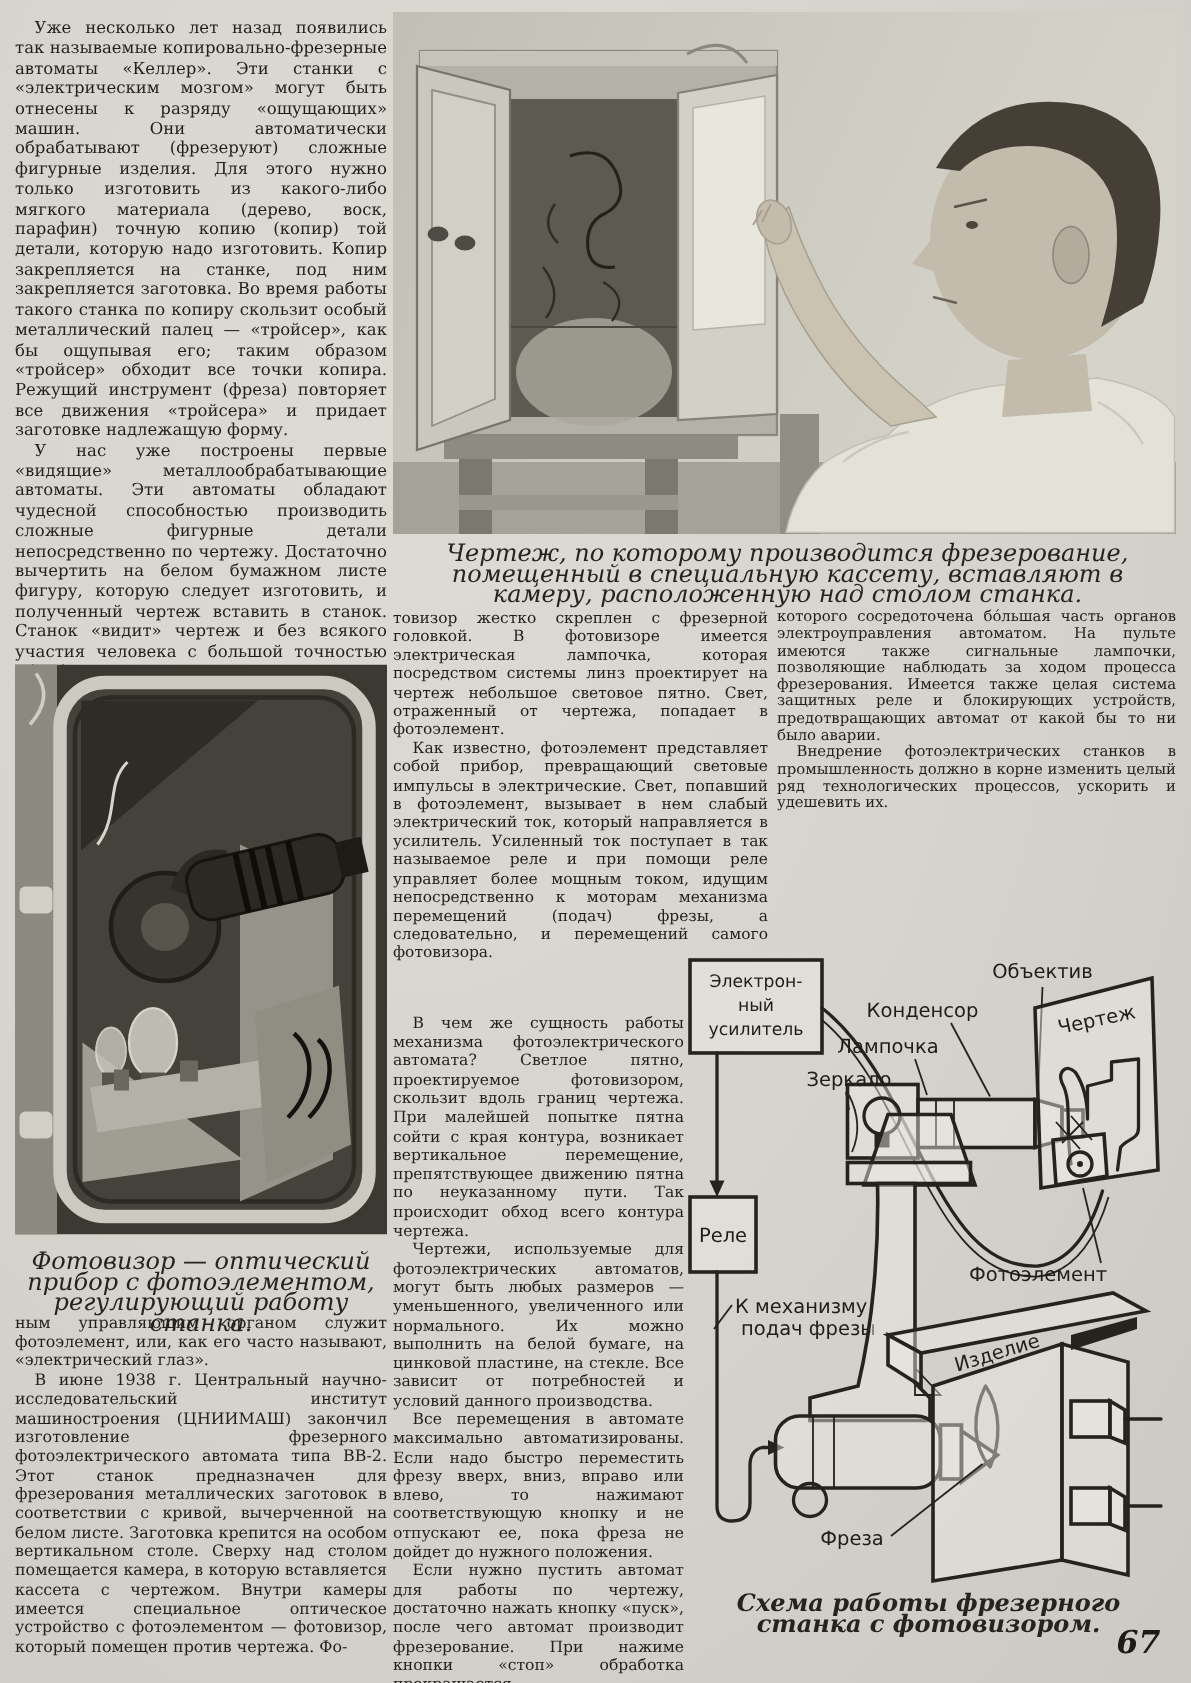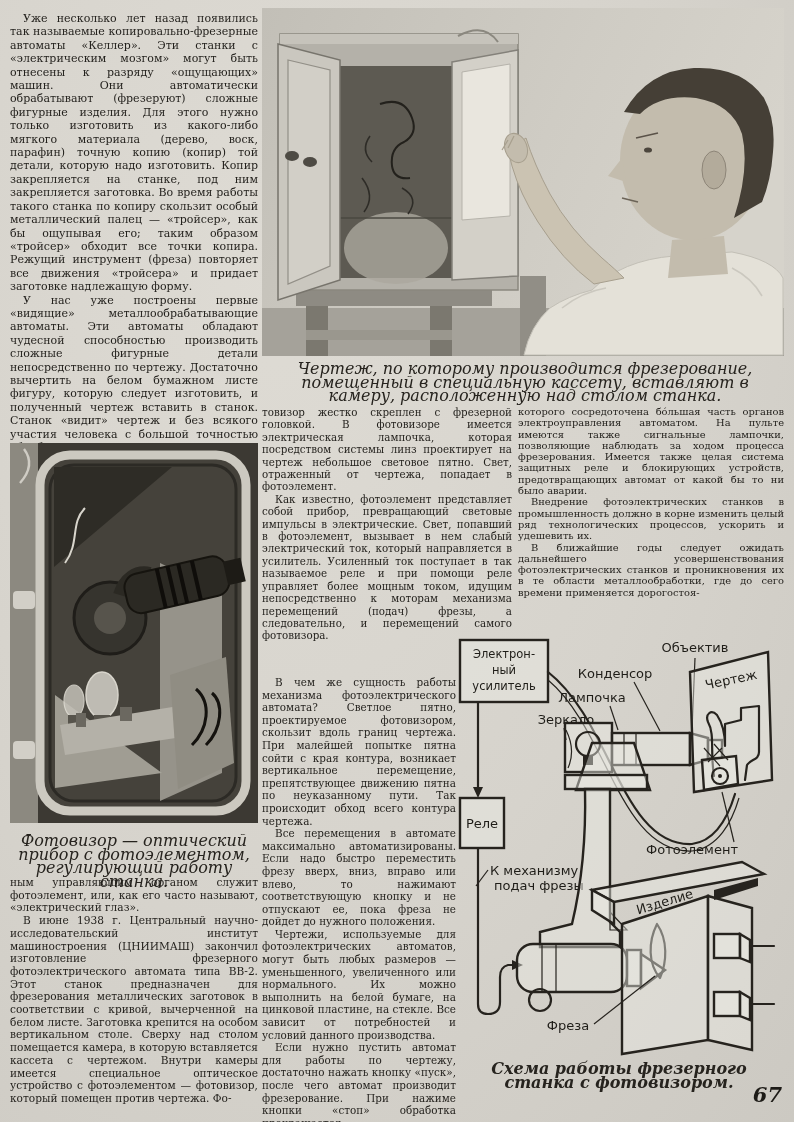--- a/index.html
+++ b/index.html
@@ -32,21 +32,21 @@
   .diagram{left:452px; top:632px;}
   .dlabel{font-family:"DejaVu Sans", sans-serif; font-size:13px; fill:#1f1d18;}
   .dlabel-sm{font-family:"DejaVu Sans", sans-serif; font-size:11.5px; fill:#1f1d18;}
   .dln{stroke:#26231e; fill:none; stroke-width:2.2; stroke-linecap:round; stroke-linejoin:round;}
   .dln-thin{stroke:#26231e; fill:none; stroke-width:1.2;}
   .dbox{fill:rgba(236,234,228,0.45); stroke:#26231e; stroke-width:2.4;}
   .dfill{fill:#26231e;}
   .page-number{
     left:736px; top:1082px; width:46px;
     font-family:"DejaVu Serif", serif; font-weight:bold; font-style:italic;
-    font-size:21px; color:#1d1b17; text-align:right;
+    font-size:21px; color:#1d1b17; text-align:center;
   }
 </style>
 </head>
 <body>
 
 <div class="page">
 
   <div class="abs col col-left-top">
     <p>Уже несколько лет назад появились так называемые копировально-фрезерные автоматы «Келлер». Эти станки с «электрическим мозгом» могут быть отнесены к разряду «ощущающих» машин. Они автоматически обрабатывают (фрезеруют) сложные фигурные изделия. Для этого нужно только изготовить из какого-либо мягкого материала (дерево, воск, парафин) точную копию (копир) той детали, которую надо изготовить. Копир закрепляется на станке, под ним закрепляется заготовка. Во время работы такого станка по копиру скользит особый металлический палец — «тройсер», как бы ощупывая его; таким образом «тройсер» обходит все точки копира. Режущий инструмент (фреза) повторяет все движения «тройсера» и придает заготовке надлежащую форму.</p>
     <p>У нас уже построены первые «видящие» металлообрабатывающие автоматы. Эти автоматы обладают чудесной способностью производить сложные фигурные детали непосредственно по чертежу. Достаточно вычертить на белом бумажном листе фигуру, которую следует изготовить, и полученный чертеж вставить в станок. Станок «видит» чертеж и без всякого участия человека с большой точностью обрабатывает металлическую заготовку. Инициатива в создании этих «фотоэлектрических автоматов» принадлежит Московскому станко-инструментальному институту.</p>
@@ -108,21 +108,20 @@
   <div class="abs caption cap-top">Чертеж, по которому производится фрезерование, помещенный в специальную кассету, вставляют в камеру, расположенную над столом станка.</div>
 
   <div class="abs col col-mid-top">
     <p class="cont">товизор жестко скреплен с фрезерной головкой. В фотовизоре имеется электрическая лампочка, которая посредством системы линз проектирует на чертеж небольшое световое пятно. Свет, отраженный от чертежа, попадает в фотоэлемент.</p>
     <p>Как известно, фотоэлемент представляет собой прибор, превращающий световые импульсы в электрические. Свет, попавший в фотоэлемент, вызывает в нем слабый электрический ток, который направляется в усилитель. Усиленный ток поступает в так называемое реле и при помощи реле управляет более мощным током, идущим непосредственно к моторам механизма перемещений (подач) фрезы, а следовательно, и перемещений самого фотовизора.</p>
   </div>
 
   <div class="abs col col-right">
     <p class="cont">которого сосредоточена бо́льшая часть органов электроуправления автоматом. На пульте имеются также сигнальные лампочки, позволяющие наблюдать за ходом процесса фрезерования. Имеется также целая система защитных реле и блокирующих устройств, предотвращающих автомат от какой бы то ни было аварии.</p>
     <p>Внедрение фотоэлектрических станков в промышленность должно в корне изменить целый ряд технологических процессов, ускорить и удешевить их.</p>
-    <p>В ближайшие годы следует ожидать дальнейшего усовершенствования фотоэлектрических станков и проникновения их в те области металлообработки, где до сего времени применяется дорогостоя-</p>
   </div>
 
   <svg class="abs photo photo-left" width="248" height="380" viewBox="0 0 248 380">
     <rect width="248" height="380" fill="#3c3933"></rect>
     <rect x="0" y="0" width="28" height="380" fill="#8c8980"></rect>
     <rect x="3" y="148" width="22" height="18" rx="4" fill="#d2cfc7"></rect>
     <rect x="3" y="298" width="22" height="18" rx="4" fill="#d2cfc7"></rect>
     <path d="M10,40 q16,-18 4,-34" stroke="#cfccc4" stroke-width="2.4" fill="none"></path>
 
     <rect x="30" y="12" width="206" height="356" rx="30" fill="#45423b" stroke="#ccc9c0" stroke-width="9"></rect>
@@ -156,22 +155,22 @@
   </svg>
   <div class="abs caption cap-left">Фотовизор — оптический прибор с фотоэлементом, регулирующий работу станка.</div>
 
   <div class="abs col col-left-bottom">
     <p class="cont">ным управляющим органом служит фотоэлемент, или, как его часто называют, «электрический глаз».</p>
     <p>В июне 1938 г. Центральный научно-исследовательский институт машиностроения (ЦНИИМАШ) закончил изготовление фрезерного фотоэлектрического автомата типа ВВ-2. Этот станок предназначен для фрезерования металлических заготовок в соответствии с кривой, вычерченной на белом листе. Заготовка крепится на особом вертикальном столе. Сверху над столом помещается камера, в которую вставляется кассета с чертежом. Внутри камеры имеется специальное оптическое устройство с фотоэлементом — фотовизор, который помещен против чертежа. Фо-</p>
   </div>
 
   <div class="abs col col-mid-bottom">
     <p>В чем же сущность работы механизма фотоэлектрического автомата? Светлое пятно, проектируемое фотовизором, скользит вдоль границ чертежа. При малейшей попытке пятна сойти с края контура, возникает вертикальное перемещение, препятствующее движению пятна по неуказанному пути. Так происходит обход всего контура чертежа.</p>
+    <p>Чертежи, используемые для фотоэлектрических автоматов, могут быть любых размеров — уменьшенного, увеличенного или нормального. Их можно выполнить на белой бумаге, на цинковой пластине, на стекле. Все зависит от потребностей и условий данного производства.</p>
     <p>Все перемещения в автомате максимально автоматизированы. Если надо быстро переместить фрезу вверх, вниз, вправо или влево, то нажимают соответствующую кнопку и не отпускают ее, пока фреза не дойдет до нужного положения.</p>
-    <p>Чертежи, используемые для фотоэлектрических автоматов, могут быть любых размеров — уменьшенного, увеличенного или нормального. Их можно выполнить на белой бумаге, на цинковой пластине, на стекле. Все зависит от потребностей и условий данного производства.</p>
     <p>Если нужно пустить автомат для работы по чертежу, достаточно нажать кнопку «пуск», после чего автомат производит фрезерование. При нажиме кнопки «стоп» обработка прекращается.</p>
     <p>Все кнопки фотовизора на специальном пульте, внутри</p>
   </div>
 
   <svg class="abs diagram" width="336" height="425" viewBox="0 0 336 425">
 
     <rect class="dbox" x="8" y="8" width="88" height="62"></rect>
     <text class="dlabel-sm" x="52" y="26" text-anchor="middle">Электрон-</text>
     <text class="dlabel-sm" x="52" y="42" text-anchor="middle">ный</text>
     <text class="dlabel-sm" x="52" y="58" text-anchor="middle">усилитель</text>

